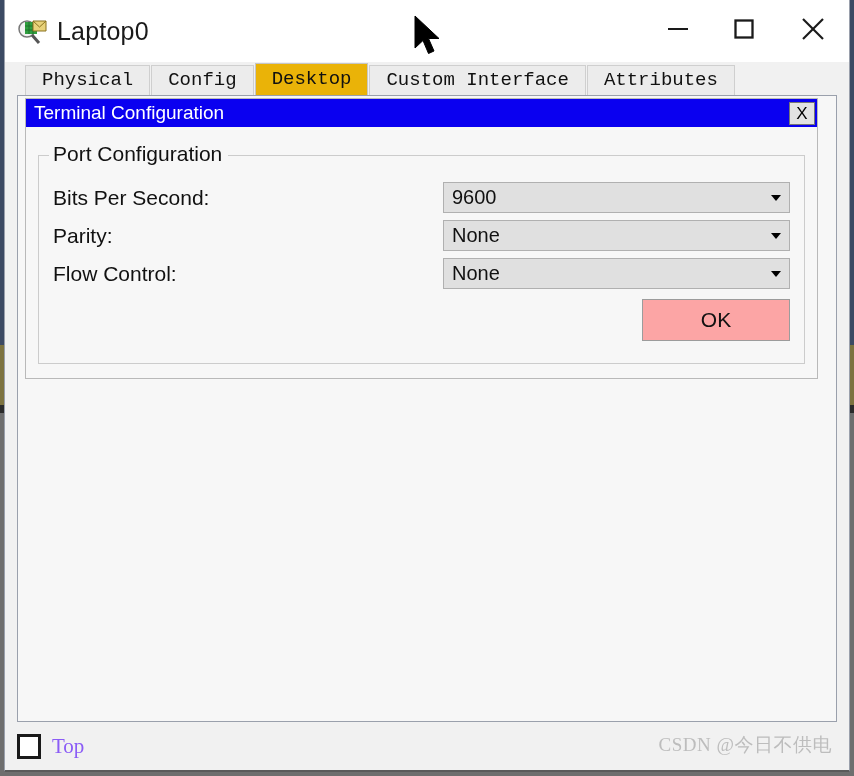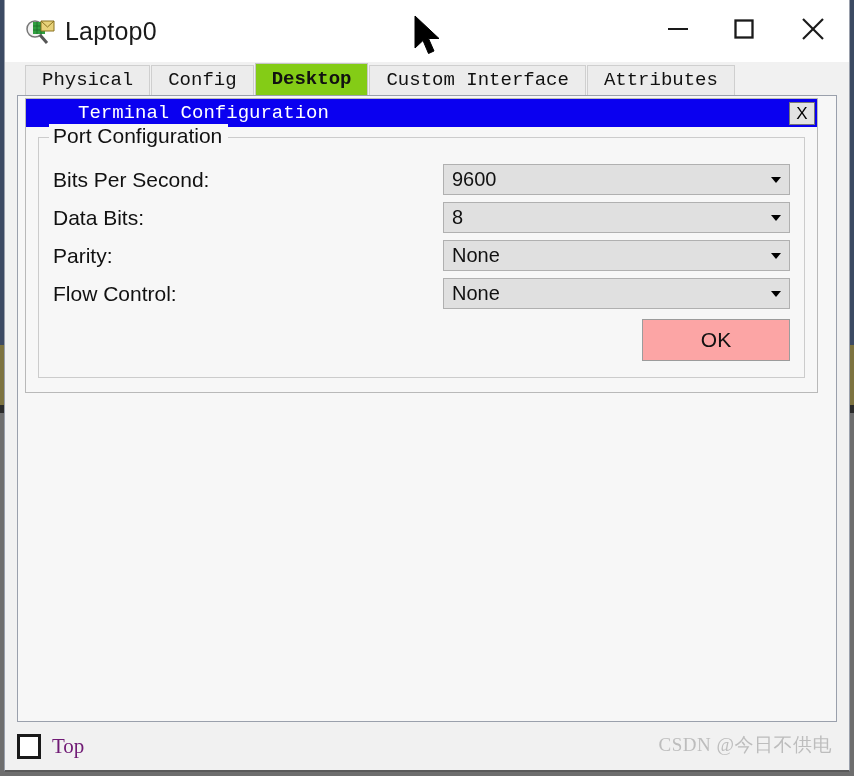--- a/index.html
+++ b/index.html
@@ -56,21 +56,21 @@
     height: 62px;
     background: #ffffff;
     display: flex;
     align-items: center;
     flex: 0 0 auto;
     position: relative;
   }
   .title-left {
     display: flex;
     align-items: center;
-    padding-left: 20px;
+    padding-left: 12px;
     gap: 10px;
   }
   .app-icon {
     width: 30px;
     height: 28px;
     position: relative;
     flex: 0 0 auto;
   }
   .window-title {
     font-size: 25px;
@@ -117,25 +117,25 @@
     color: #111;
     background: #ececec;
     border: 1px solid #cfcfcf;
     border-bottom: none;
     margin-right: 1px;
     box-sizing: border-box;
     white-space: nowrap;
     cursor: default;
   }
   .tab.active {
-    background: #84cc16;
+    background: #eab308;
     border-color: #c6c6c6;
     height: 32px;
     line-height: 31px;
-    font-weight: bold;
+    font-weight: normal;
   }
 
   
   .content-panel {
     flex: 1 1 auto;
     margin: 0 12px 0 12px;
     background: #f7f7f7;
     border: 1px solid #9aa0ac;
     box-sizing: border-box;
     position: relative;
@@ -157,22 +157,21 @@
     background: #0a00f0;
     display: flex;
     align-items: center;
     justify-content: space-between;
     padding: 0 2px 0 8px;
     box-sizing: border-box;
   }
   .dialog-title {
     color: #ffffff;
     font-size: 19px;
-    font-family: Liberation Mono, monospace;
-    margin-left: 44px;
+    font-family: Liberation Sans, sans-serif;
   }
   .dialog-close {
     width: 26px;
     height: 23px;
     background: #e3e3e3;
     border: 1px solid #767676;
     box-sizing: border-box;
     font-size: 17px;
     color: #000;
     line-height: 21px;
@@ -181,22 +180,23 @@
     font-family: "Liberation Sans", sans-serif;
   }
   .dialog-body {
     padding: 10px 12px 14px 12px;
   }
 
   
   .groupbox {
     border: 1px solid #cccccc;
     position: relative;
-    padding: 26px 14px 16px 14px;
-    box-sizing: border-box;
+    padding: 26px 14px 22px 14px;
+    box-sizing: border-box;
+    margin-top: 18px;
   }
   .groupbox-legend {
     position: absolute;
     top: -14px;
     left: 10px;
     background: #f7f7f7;
     padding: 0 6px 0 4px;
     font-size: 21px;
     color: #111;
     font-family: "Liberation Sans", sans-serif;
@@ -274,21 +274,21 @@
     background: #ffffff;
     border: 3px solid #1a1a1a;
     box-sizing: border-box;
     cursor: default;
     flex: 0 0 auto;
   }
   .checkbox-label {
     margin-left: 11px;
     font-family: "Liberation Serif", serif;
     font-size: 21px;
-    color: #701a75;
+    color: #8b5cf6;
   }
   .watermark {
     position: absolute;
     right: 17px;
     bottom: 12px;
     font-size: 19px;
     color: #bdbdbd;
     font-family: Liberation Serif, serif;
     letter-spacing: 0.5px;
     white-space: nowrap;
@@ -391,27 +391,20 @@
             <span class="groupbox-legend">Port Configuration</span>
 
             <div class="form-row">
               <span class="form-label">Bits Per Second:</span>
               <div class="combo">
                 <span class="combo-value">9600</span>
                 <span class="combo-arrow"></span>
               </div>
             </div>
 
-            <div class="form-row">
-              <span class="form-label">Data Bits:</span>
-              <div class="combo">
-                <span class="combo-value">8</span>
-                <span class="combo-arrow"></span>
-              </div>
-            </div>
 
             <div class="form-row">
               <span class="form-label">Parity:</span>
               <div class="combo">
                 <span class="combo-value">None</span>
                 <span class="combo-arrow"></span>
               </div>
             </div>
 
 

